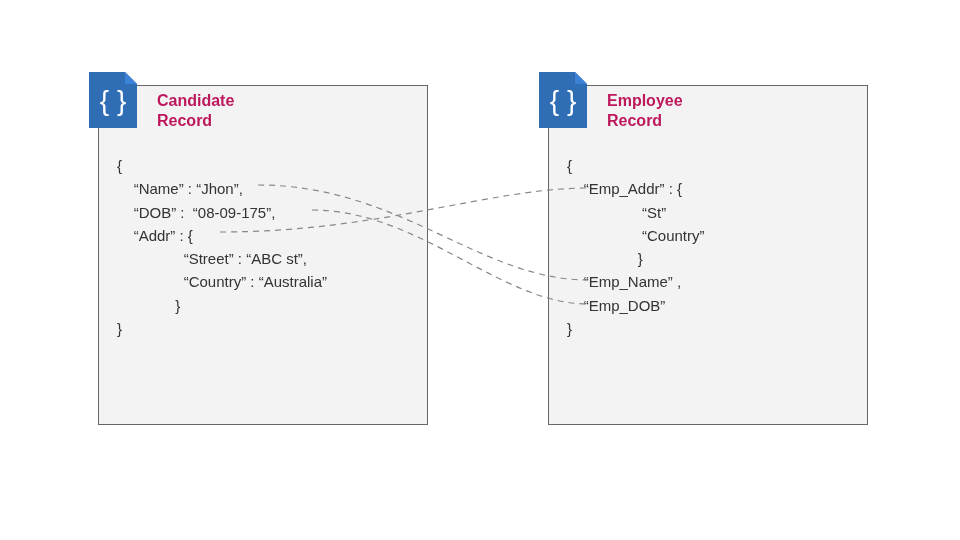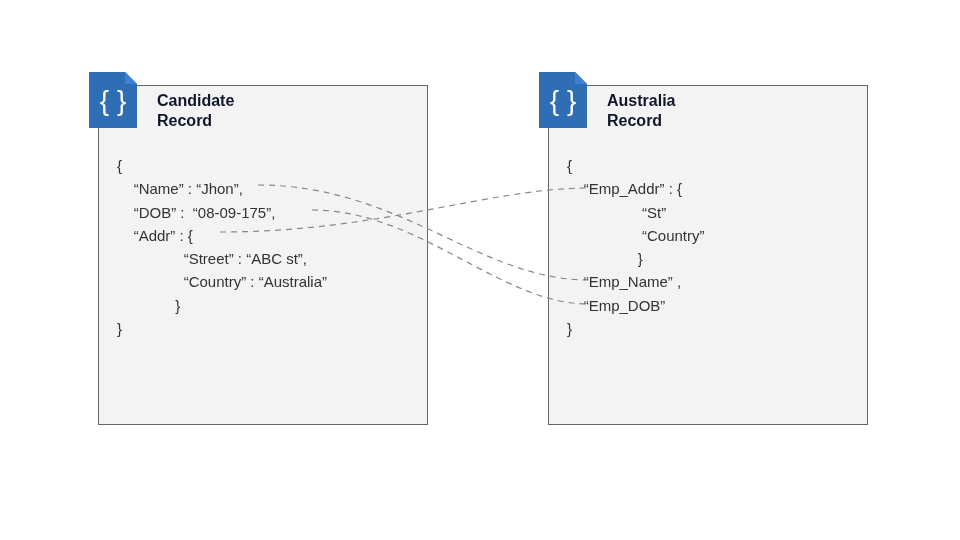--- a/index.html
+++ b/index.html
@@ -41,21 +41,21 @@
     width: 56px;
     height: 56px;
     display: block;
   }
   .title {
     position: absolute;
     left: 58px;
     top: 5px;
     font-size: 16px;
     font-weight: 700;
-    color: #0f172a;
+    color: #be185d;
     line-height: 1.25;
     white-space: pre;
   }
   .code {
     position: absolute;
     left: 18px;
     top: 68px;
     font-size: 15px;
     color: #333;
     line-height: 1.55;
@@ -110,21 +110,21 @@
 </div>
 
 <div class="panel panel-right">
   <div class="doc-icon">
     <svg viewBox="0 0 56 56">
       <path class="file-body" d="M4 0 H40 L52 12 V56 H4 Z"></path>
       <path class="file-fold" d="M40 0 L52 12 H40 Z"></path>
       <text class="braces" x="28" y="38" text-anchor="middle">{ }</text>
     </svg>
   </div>
-  <div class="title">Australia
+  <div class="title">Employee
 Record</div>
   <div class="code">{
     “Emp_Addr” : {
                   “St”
                   “Country”
                  }
     “Emp_Name” ,
     “Emp_DOB”
 }</div>
 </div>

